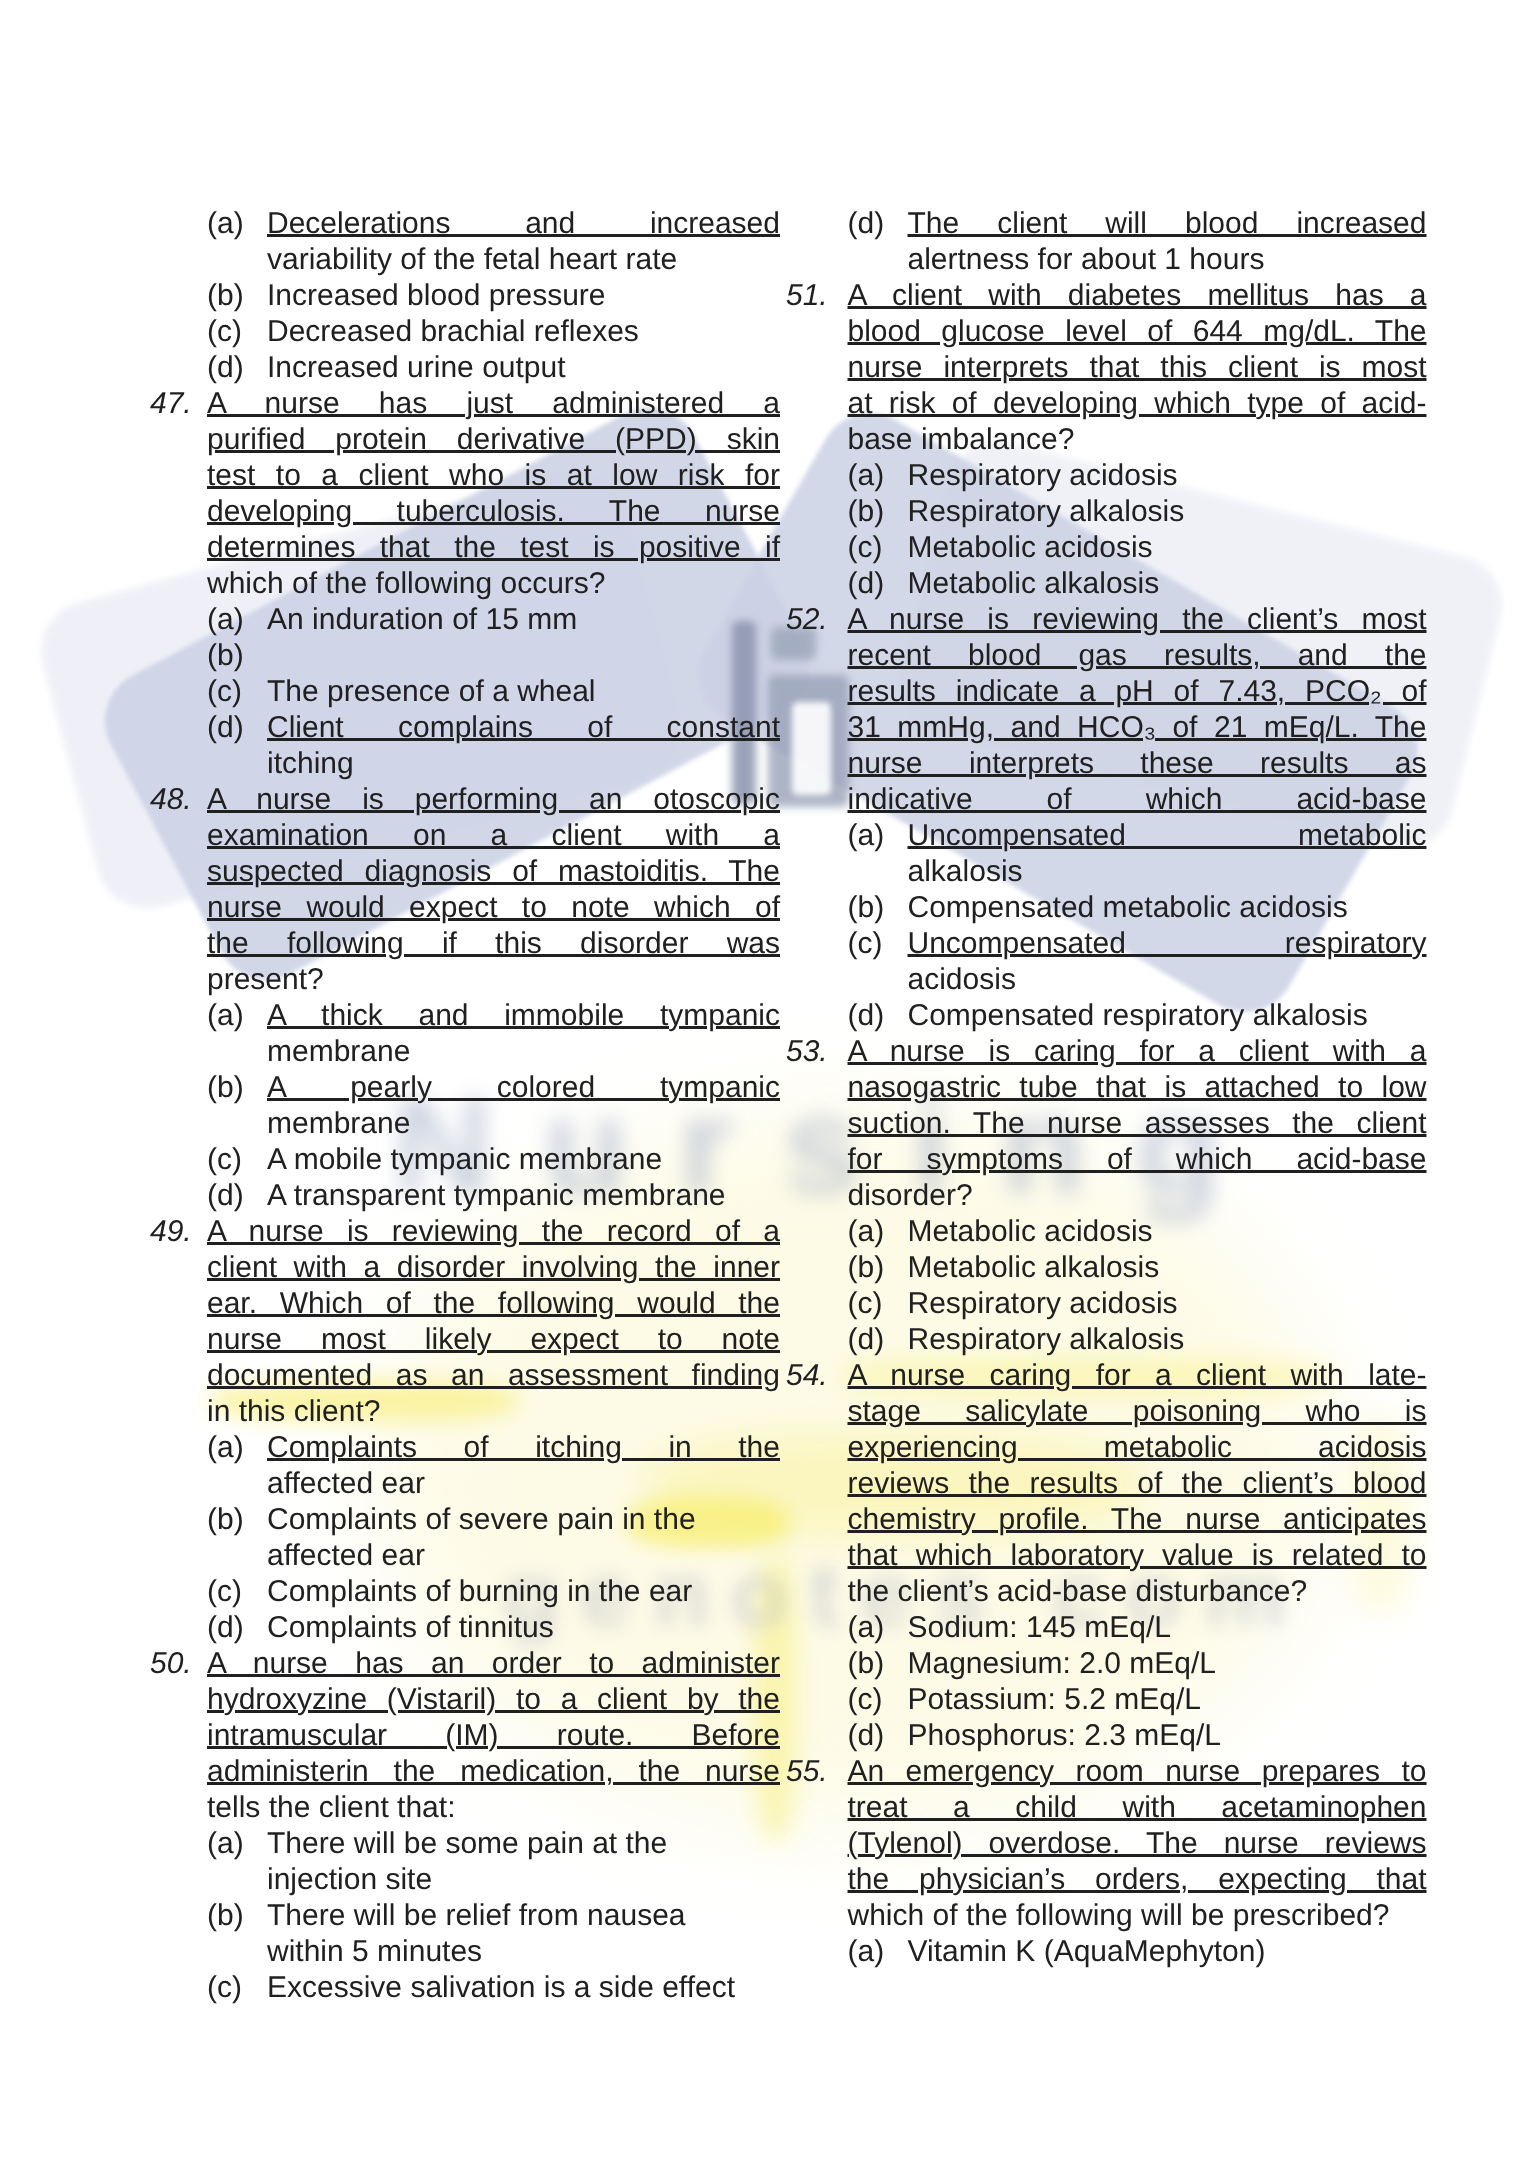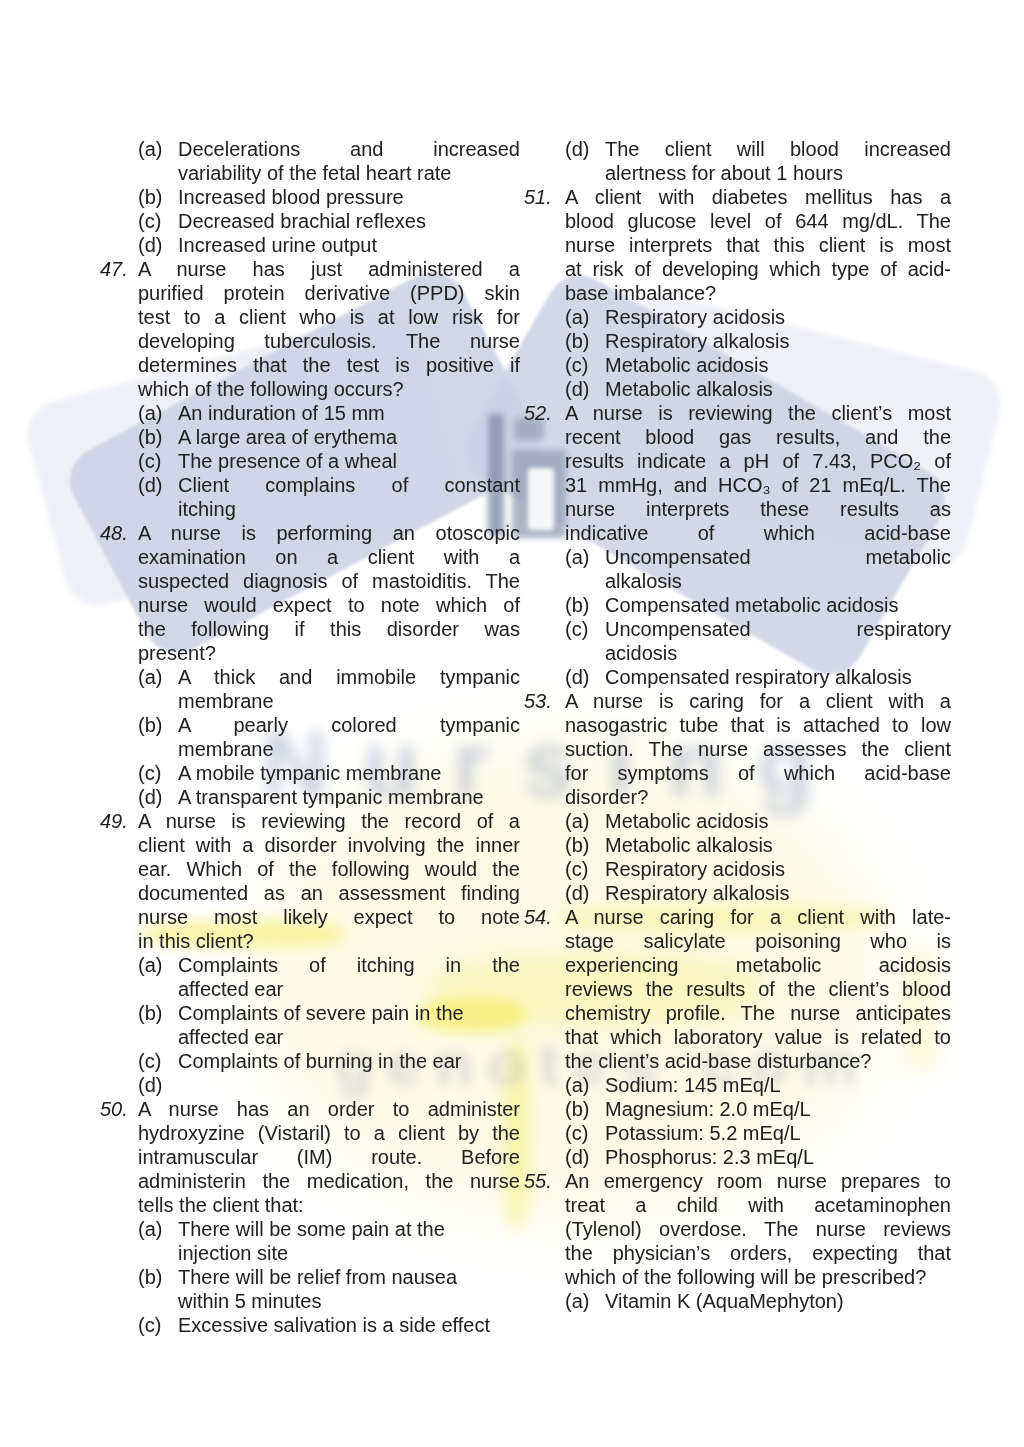--- a/index.html
+++ b/index.html
@@ -33,21 +33,21 @@
   .col-left{left:100px;width:420px;}
   .col-right{left:524px;width:427px;}
   .block{display:flex;align-items:flex-start;}
   .block.opt{padding-left:38px;}
   .col-right .block.opt{padding-left:41px;}
   .lbl{flex:0 0 40px;}
   .block.q .lbl{flex:0 0 38px;font-style:italic;}
   .col-right .block.q .lbl{flex:0 0 41px;}
   .btxt{flex:1 1 auto;min-width:0;}
   .line{white-space:nowrap;overflow:visible;}
-  .line.j{text-align:justify;text-align-last:justify;}
+  .line.j{text-align:justify;text-align-last:justify;text-decoration:underline;}
 </style>
 </head>
 <body>
 
 <div class="page">
   <div class="wm">
     <div class="wm-card wm-card-l-light"></div>
     <div class="wm-card wm-card-l"></div>
     <div class="wm-card wm-card-r-light"></div>
     <div class="wm-card wm-card-r"></div>
@@ -103,23 +103,20 @@
         </div>
       </div>
       <div class="block opt">
         <span class="lbl">(a)</span>
         <div class="btxt">
           <div class="line">An induration of 15 mm</div>
         </div>
       </div>
       <div class="block opt">
         <span class="lbl">(b)</span>
-        <div class="btxt">
-          <div class="line">A large area of erythema</div>
-        </div>
       </div>
       <div class="block opt">
         <span class="lbl">(c)</span>
         <div class="btxt">
           <div class="line">The presence of a wheal</div>
         </div>
       </div>
       <div class="block opt">
         <span class="lbl">(d)</span>
         <div class="btxt">
@@ -163,22 +160,22 @@
         <div class="btxt">
           <div class="line">A transparent tympanic membrane</div>
         </div>
       </div>
       <div class="block q">
         <span class="lbl">49.</span>
         <div class="btxt">
           <div class="line j">A nurse is reviewing the record of a</div>
           <div class="line j">client with a disorder involving the inner</div>
           <div class="line j">ear. Which of the following would the</div>
+          <div class="line j">nurse most likely expect to note</div>
           <div class="line j">documented as an assessment finding</div>
-          <div class="line j">nurse most likely expect to note</div>
           <div class="line">in this client?</div>
         </div>
       </div>
       <div class="block opt">
         <span class="lbl">(a)</span>
         <div class="btxt">
           <div class="line j">Complaints of itching in the</div>
           <div class="line">affected ear</div>
         </div>
       </div>
@@ -190,20 +187,23 @@
         </div>
       </div>
       <div class="block opt">
         <span class="lbl">(c)</span>
         <div class="btxt">
           <div class="line">Complaints of burning in the ear</div>
         </div>
       </div>
       <div class="block opt">
         <span class="lbl">(d)</span>
+        <div class="btxt">
+          <div class="line">Complaints of tinnitus</div>
+        </div>
       </div>
       <div class="block q">
         <span class="lbl">50.</span>
         <div class="btxt">
           <div class="line j">A nurse has an order to administer</div>
           <div class="line j">hydroxyzine (Vistaril) to a client by the</div>
           <div class="line j">intramuscular (IM) route. Before</div>
           <div class="line j">administerin the medication, the nurse</div>
           <div class="line">tells the client that:</div>
         </div>

